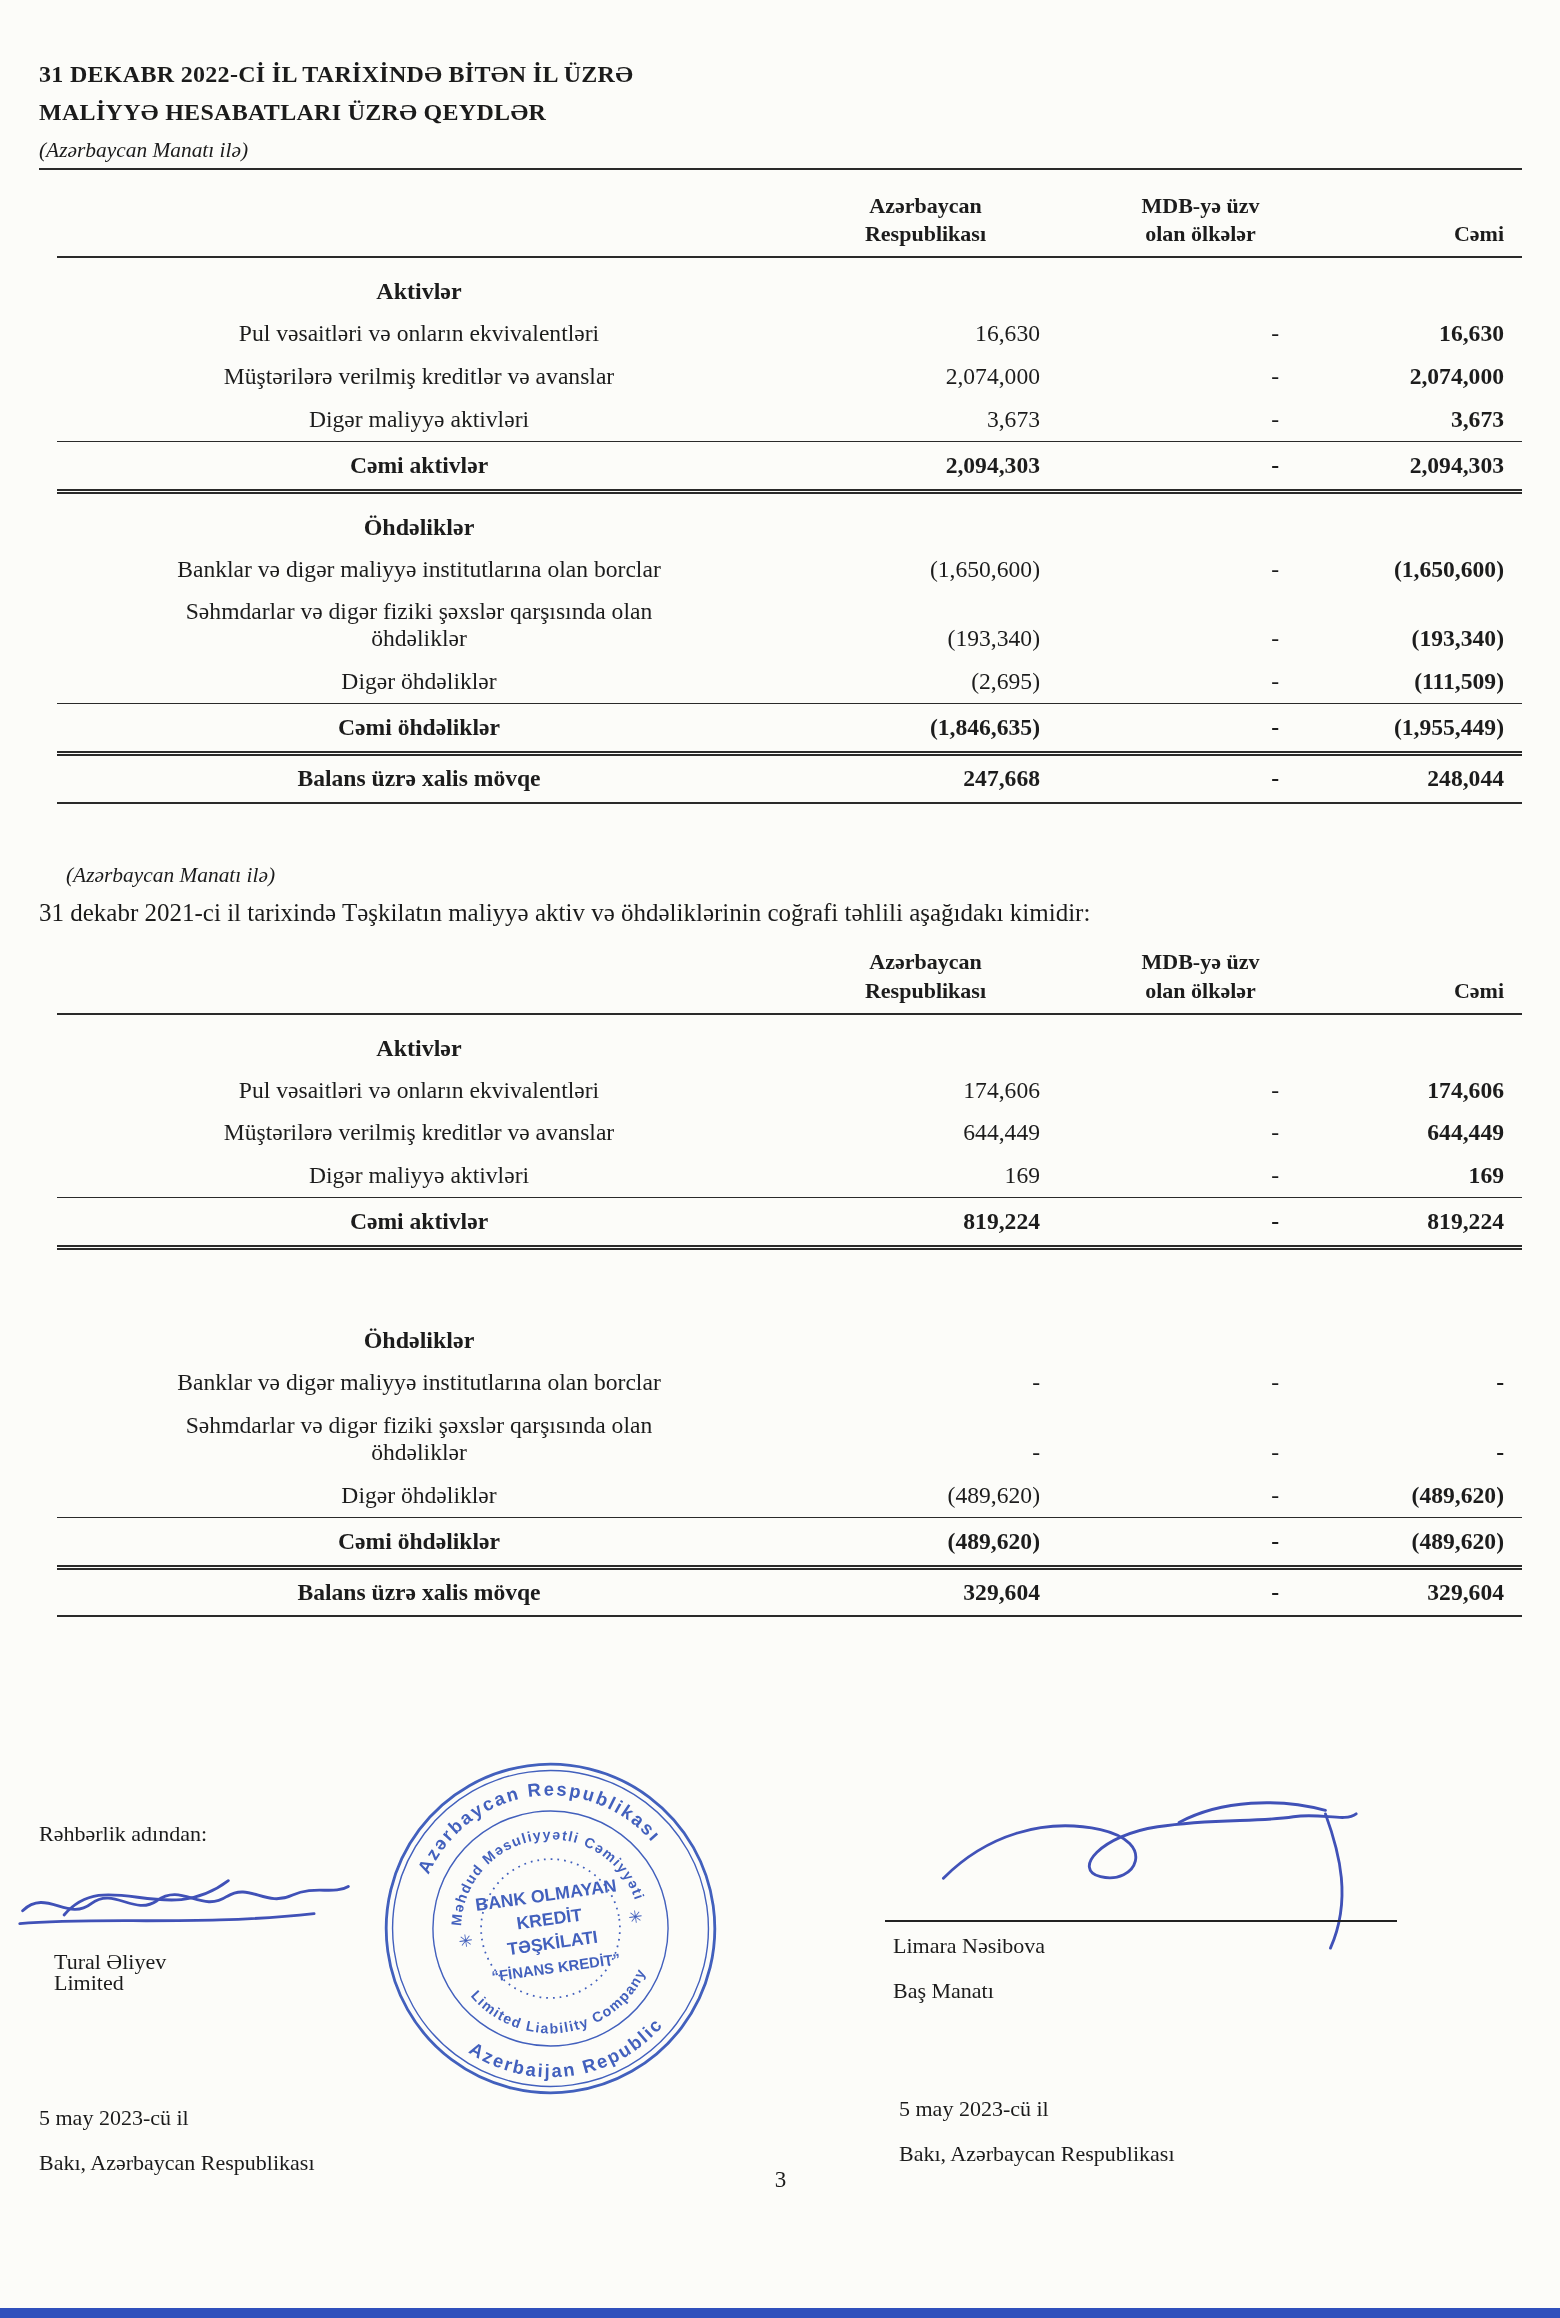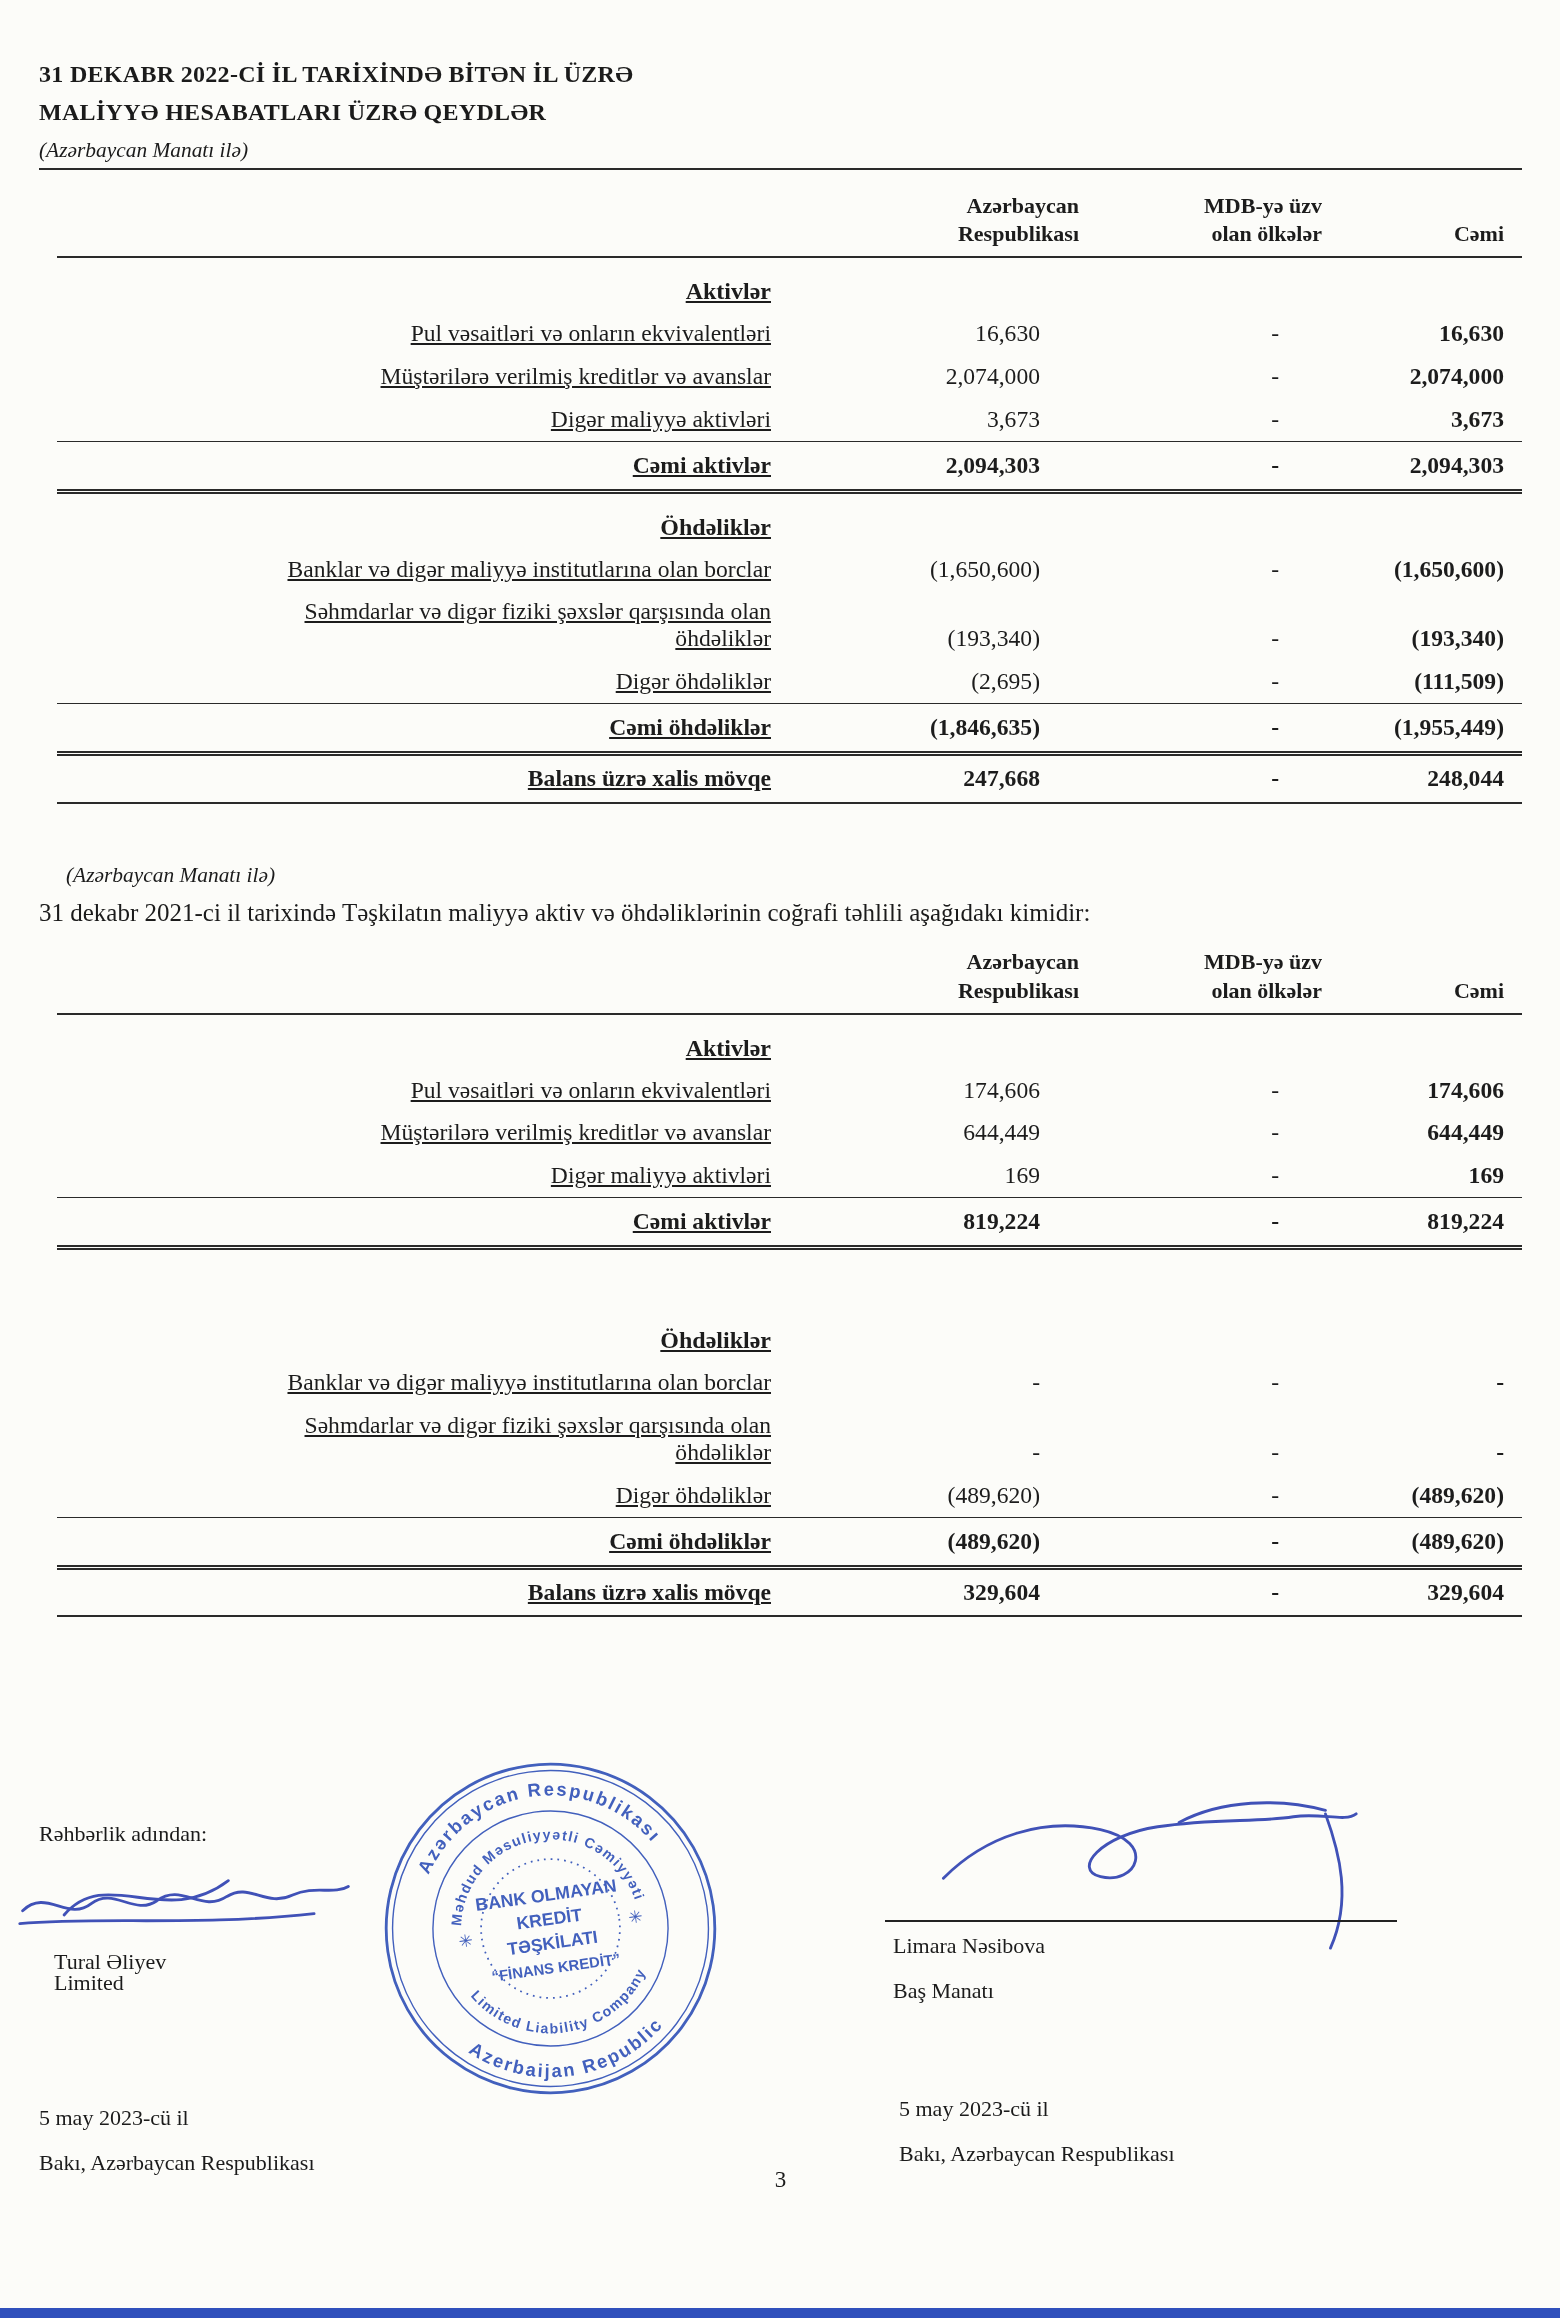--- a/index.html
+++ b/index.html
@@ -34,26 +34,25 @@
   
   table.fin {
     border-collapse:collapse; table-layout:fixed;
     width:1465px; margin:21.4px 0 0 57px;
     font-size:23.6px; color:#1c1c1c;
   }
   table.fin thead th {
     font-weight:bold; font-size:22px; line-height:1.3;
     vertical-align:bottom; padding:0 0 7.1px 0;
     border-bottom:2.1px solid #2a2a2a;
-    text-align:right;
   }
   th.c1, th.c2 { text-align:center; }
   th.c3 { text-align:right; padding-right:18px !important; }
 
-  td.lbl { text-align:right; padding-left:10px;text-decoration:underline; }
+  td.lbl { text-align:center; padding-left:10px; }
   td.n1  { text-align:right; padding-right:39px; }
   td.n2  { text-align:right; padding-right:43px; }
   td.n3  { text-align:right; padding-right:18px; font-weight:bold; }
 
   .r-item td   { padding-top:7.9px; padding-bottom:7.9px; vertical-align:bottom; }
   .r-section td{ font-weight:bold; font-size:24px; padding-top:20px; padding-bottom:7.1px; }
   .r-section.big td { padding-top:77px; }
   .r-total td  { font-weight:bold; padding-top:10px; padding-bottom:10px;
                  border-top:1.4px solid #2a2a2a; border-bottom:5px double #2a2a2a; }
   .r-net td    { font-weight:bold; padding-top:9.3px; padding-bottom:9.3px;

